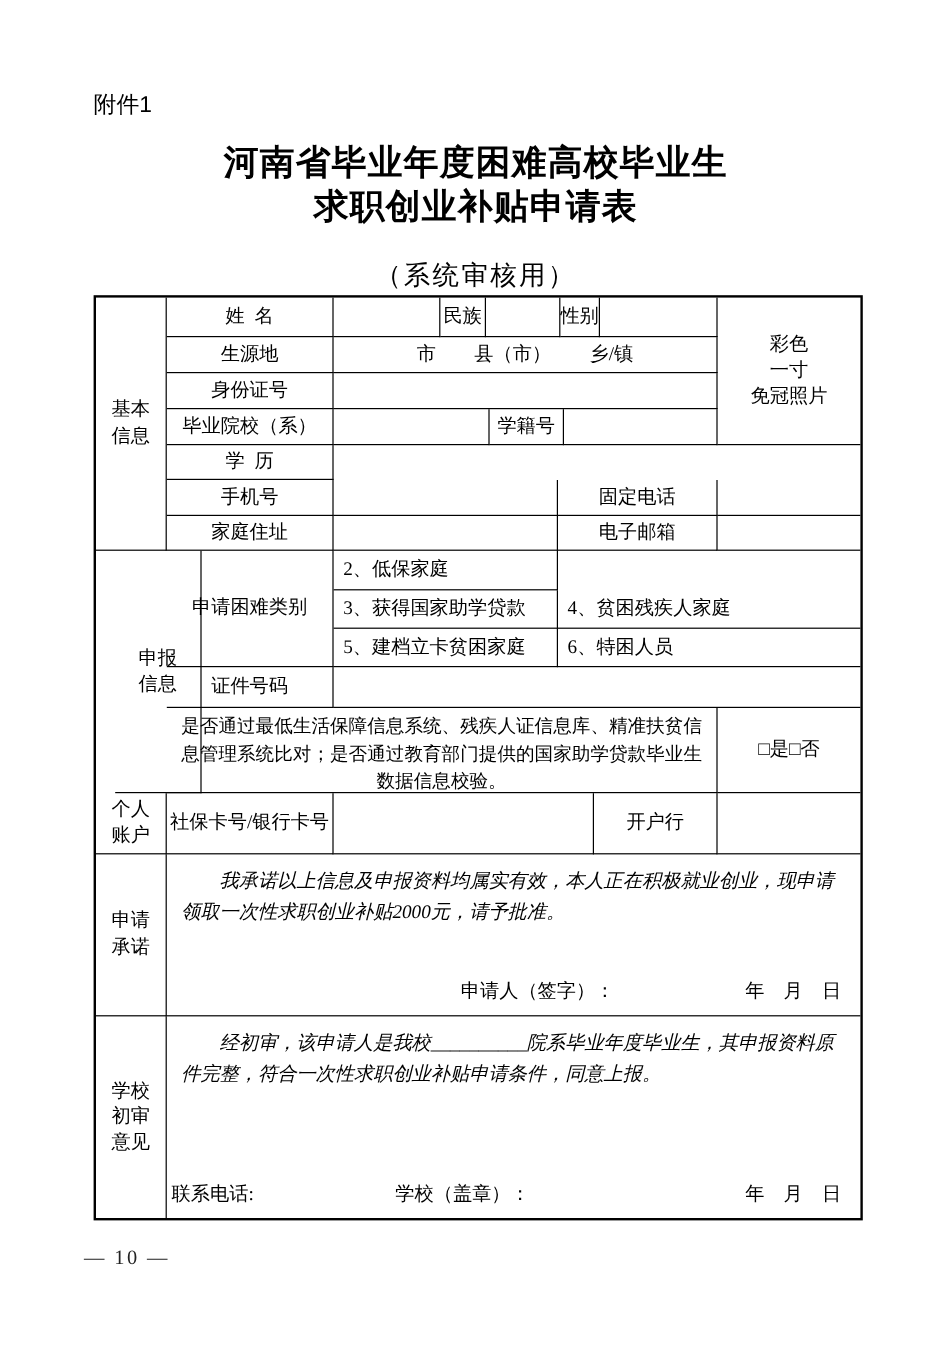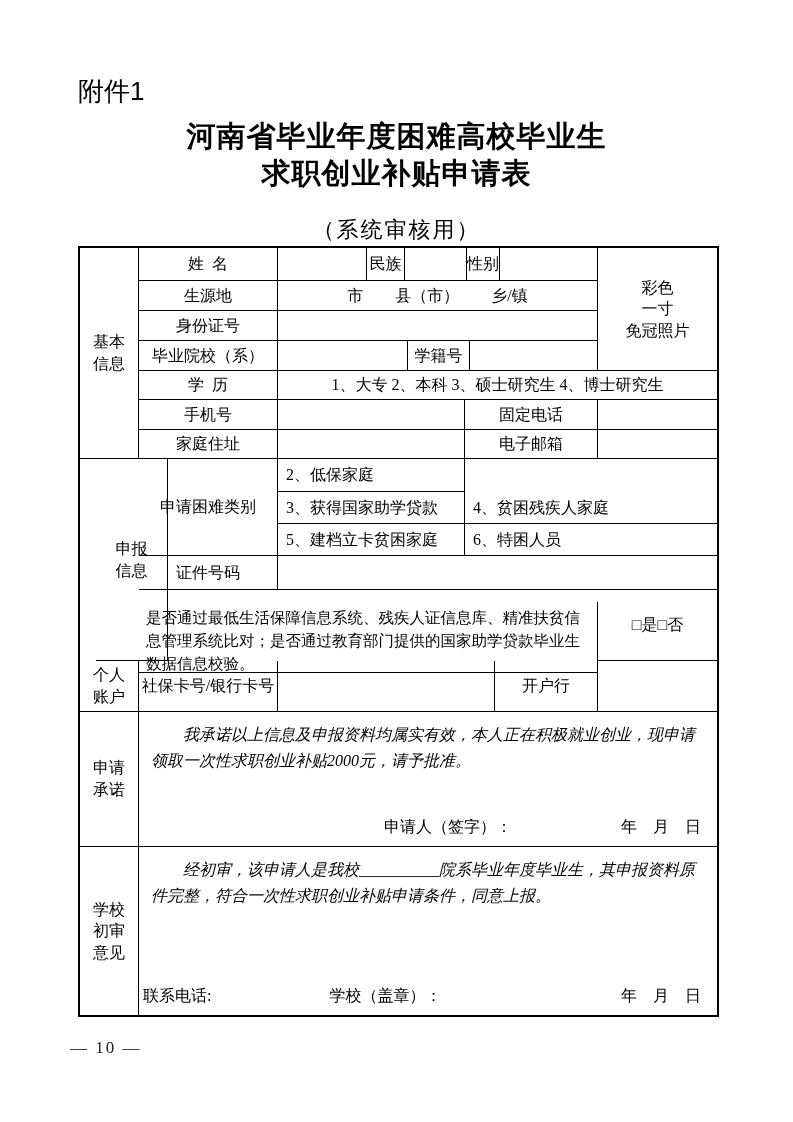--- a/index.html
+++ b/index.html
@@ -6,21 +6,21 @@
   .page{
     position:relative;
     width:793px;height:1122px;
     background:#ffffff;
     font-family:"Liberation Serif","DejaVu Serif",serif;
     color:#000;
     overflow:hidden;
   }
   .attachment{
     position:absolute;left:78px;top:74px;
-    font-size:26px;
+    font-size:19px;
     font-family:"Liberation Sans","DejaVu Sans",sans-serif;
   }
   .title{
     position:absolute;left:0;top:118px;width:793px;
     text-align:center;font-weight:bold;font-size:29px;
     line-height:37px;letter-spacing:1px;
   }
   .subtitle{
     position:absolute;left:0;top:215px;width:793px;
     text-align:center;font-size:22px;letter-spacing:2px;
@@ -37,21 +37,21 @@
     border-right:1px solid #000;border-bottom:1px solid #000;
     display:flex;align-items:center;justify-content:center;
     text-align:center;line-height:1.35;
   }
   .nr{border-right:none;}
   .nb{border-bottom:none;}
   .left{justify-content:flex-start;text-align:left;padding:0 8px;}
   .pre{white-space:pre-line;}
   .prs{white-space:pre;}
   .small{font-size:15.5px;}
-  .verify{align-items:flex-start;padding:5px 7px;line-height:1.48;text-align:left;margin-top:12px;}
+  .verify{align-items:flex-start;padding:5px 7px;line-height:1.48;text-align:center;}
   .block{display:block;text-align:left;}
   .para{padding:10px 12px 0 12px;text-indent:2em;line-height:1.6;font-style:italic;}
   .signline{position:absolute;left:10px;right:16px;bottom:8px;display:flex;align-items:baseline;}
   .footer{
     position:absolute;left:70px;top:1038px;
     font-size:17px;letter-spacing:2px;color:#222;
   }
 </style>
 </head>
 <body>
@@ -108,21 +108,20 @@
 
     <div class="cell" style="left:59px;top:63px;width:139px;height:30px">身份证号</div>
     <div class="cell" style="left:198px;top:63px;width:320px;height:30px"></div>
 
     <div class="cell" style="left:59px;top:93px;width:139px;height:30px">毕业院校（系）</div>
     <div class="cell" style="left:198px;top:93px;width:130px;height:30px"></div>
     <div class="cell" style="left:328px;top:93px;width:62px;height:30px">学籍号</div>
     <div class="cell" style="left:390px;top:93px;width:128px;height:30px"></div>
 
     <div class="cell prs" style="left:59px;top:123px;width:139px;height:29px">学  历</div>
-    <div class="cell nr" style="left:198px;top:123px;width:439px;height:29px">1、大专 2、本科 3、硕士研究生 4、博士研究生</div>
 
     <div class="cell" style="left:59px;top:152px;width:139px;height:30px">手机号</div>
     <div class="cell" style="left:198px;top:152px;width:187px;height:30px"></div>
     <div class="cell" style="left:385px;top:152px;width:133px;height:30px">固定电话</div>
     <div class="cell nr" style="left:518px;top:152px;width:119px;height:30px"></div>
 
     <div class="cell" style="left:59px;top:182px;width:139px;height:29px">家庭住址</div>
     <div class="cell" style="left:198px;top:182px;width:187px;height:29px"></div>
     <div class="cell" style="left:385px;top:182px;width:133px;height:29px">电子邮箱</div>
     <div class="cell nr" style="left:518px;top:182px;width:119px;height:29px"></div>

